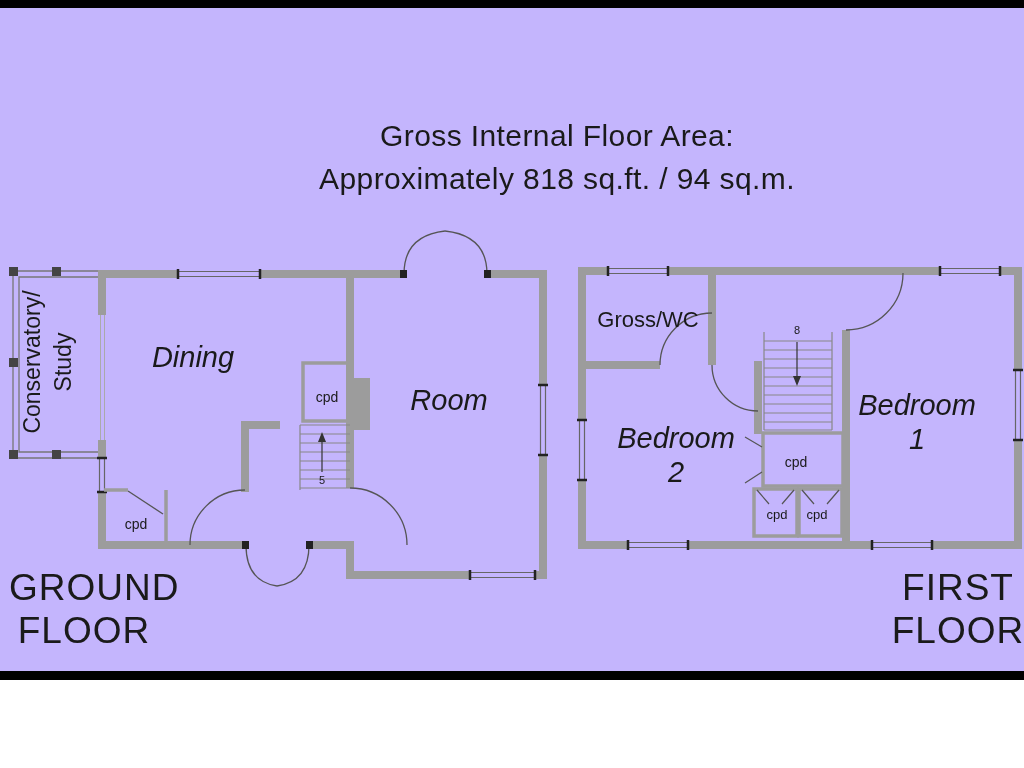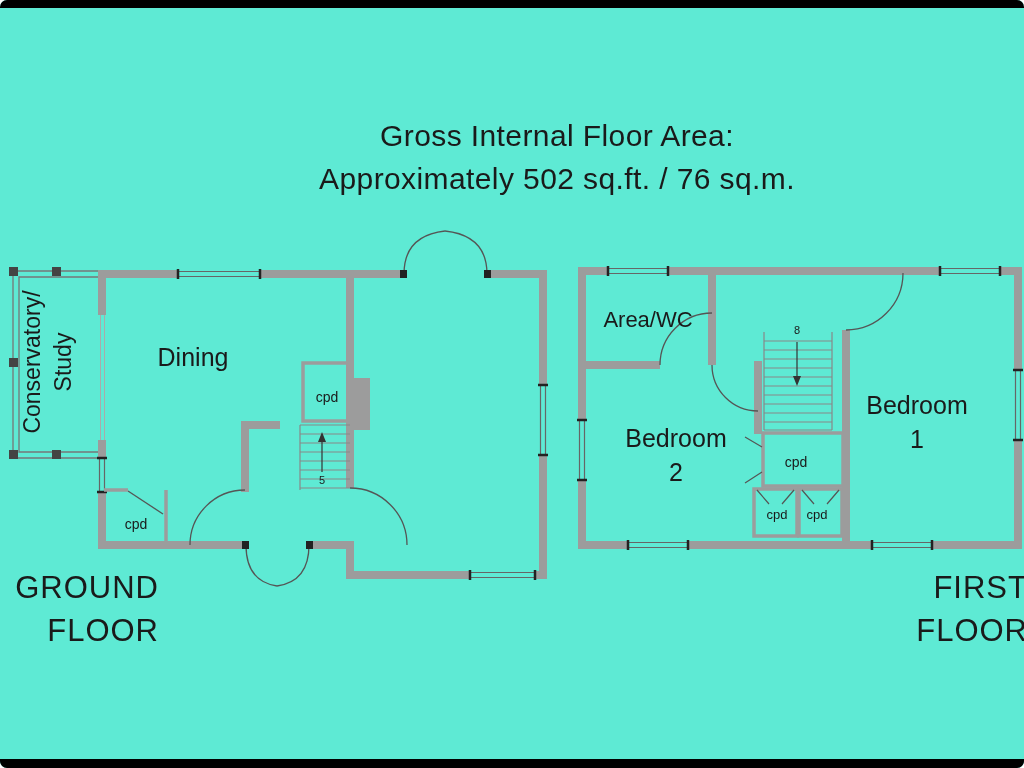--- a/index.html
+++ b/index.html
@@ -1,28 +1,28 @@
 <!DOCTYPE html>
 <html><head>
 <meta charset="utf-8">
 <style>
   * { margin:0; padding:0; box-sizing:border-box; }
   html,body { background:#ffffff; }
-  .page { position:relative; width:1024px; height:768px; background:#5eead4; overflow:hidden;
-          font-family:"Liberation Sans", sans-serif; color:#1a1a1a;border-radius:7px; }
+  .page { position:relative; width:1024px; height:680px; background:#c4b5fd; overflow:hidden;
+          font-family:"Liberation Sans", sans-serif; color:#1a1a1a; }
   .bar { position:absolute; left:0; width:1024px; background:#000000; }
   .bar-top { top:0; height:8px; }
   .bar-bottom { bottom:0; height:9px; }
   .label { position:absolute; text-align:center; }
   .title { left:90px; top:114px; width:934px; font-size:30px; line-height:43px; letter-spacing:0.4px; }
-  .room  { font-size:25px; line-height:34px; }
+  .room  { font-size:29px; line-height:34px;font-style:italic; }
   .bath  { font-size:22px; }
   .cpd   { font-size:14px; }
   .cpd-sm{ font-size:13px; }
-  .floorname { font-size:31px; line-height:43px; letter-spacing:1px;text-align:right; }
+  .floorname { font-size:37px; line-height:43px; letter-spacing:1px; }
   .num { font-size:11px; }
   .conservatory { left:-38px; top:322px; width:190px; height:80px;
                   transform:rotate(-90deg); font-size:23px; line-height:31px; }
   svg { position:absolute; left:0; top:0; }
 </style>
 </head>
 <body>
 
 <div class="page">
 
@@ -151,45 +151,46 @@
       <g stroke="#555" stroke-width="1.2" fill="none">
         <path d="M 745 437 L 762 447 M 745 483 L 762 472"></path>
         <path d="M 757 490 L 769 504 M 794 490 L 782 504"></path>
         <path d="M 802 490 L 814 504 M 839 490 L 827 504"></path>
       </g>
     </g>
   </svg>
 
   <div class="label title">
     <div>Gross Internal Floor Area:</div>
-    <div>Approximately 502 sq.ft. / 76 sq.m.</div>
+    <div>Approximately 818 sq.ft. / 94 sq.m.</div>
   </div>
 
   <div class="label conservatory">
     <div>Conservatory/</div>
     <div>Study</div>
   </div>
 
   <div class="label room" style="left:113px; top:340px; width:160px;">
     <div>Dining</div>
   </div>
 
   <div class="label room" style="left:369px; top:383px; width:160px;">
+    <div>Room</div>
   </div>
 
   <div class="label cpd" style="left:304px; top:389px; width:46px;">cpd</div>
   <div class="label cpd" style="left:113px; top:516px; width:46px;">cpd</div>
   <div class="label num" style="left:314px; top:474px; width:16px;">5</div>
 
   <div class="label floorname" style="left:9px; top:566px; width:150px;">
     <div>GROUND</div>
     <div>FLOOR</div>
   </div>
 
-  <div class="label bath" style="left:588px; top:307px; width:120px;">Area/WC</div>
+  <div class="label bath" style="left:588px; top:307px; width:120px;">Gross/WC</div>
 
   <div class="label room" style="left:596px; top:421px; width:160px;">
     <div>Bedroom</div>
     <div>2</div>
   </div>
 
   <div class="label room" style="left:837px; top:388px; width:160px;">
     <div>Bedroom</div>
     <div>1</div>
   </div>

